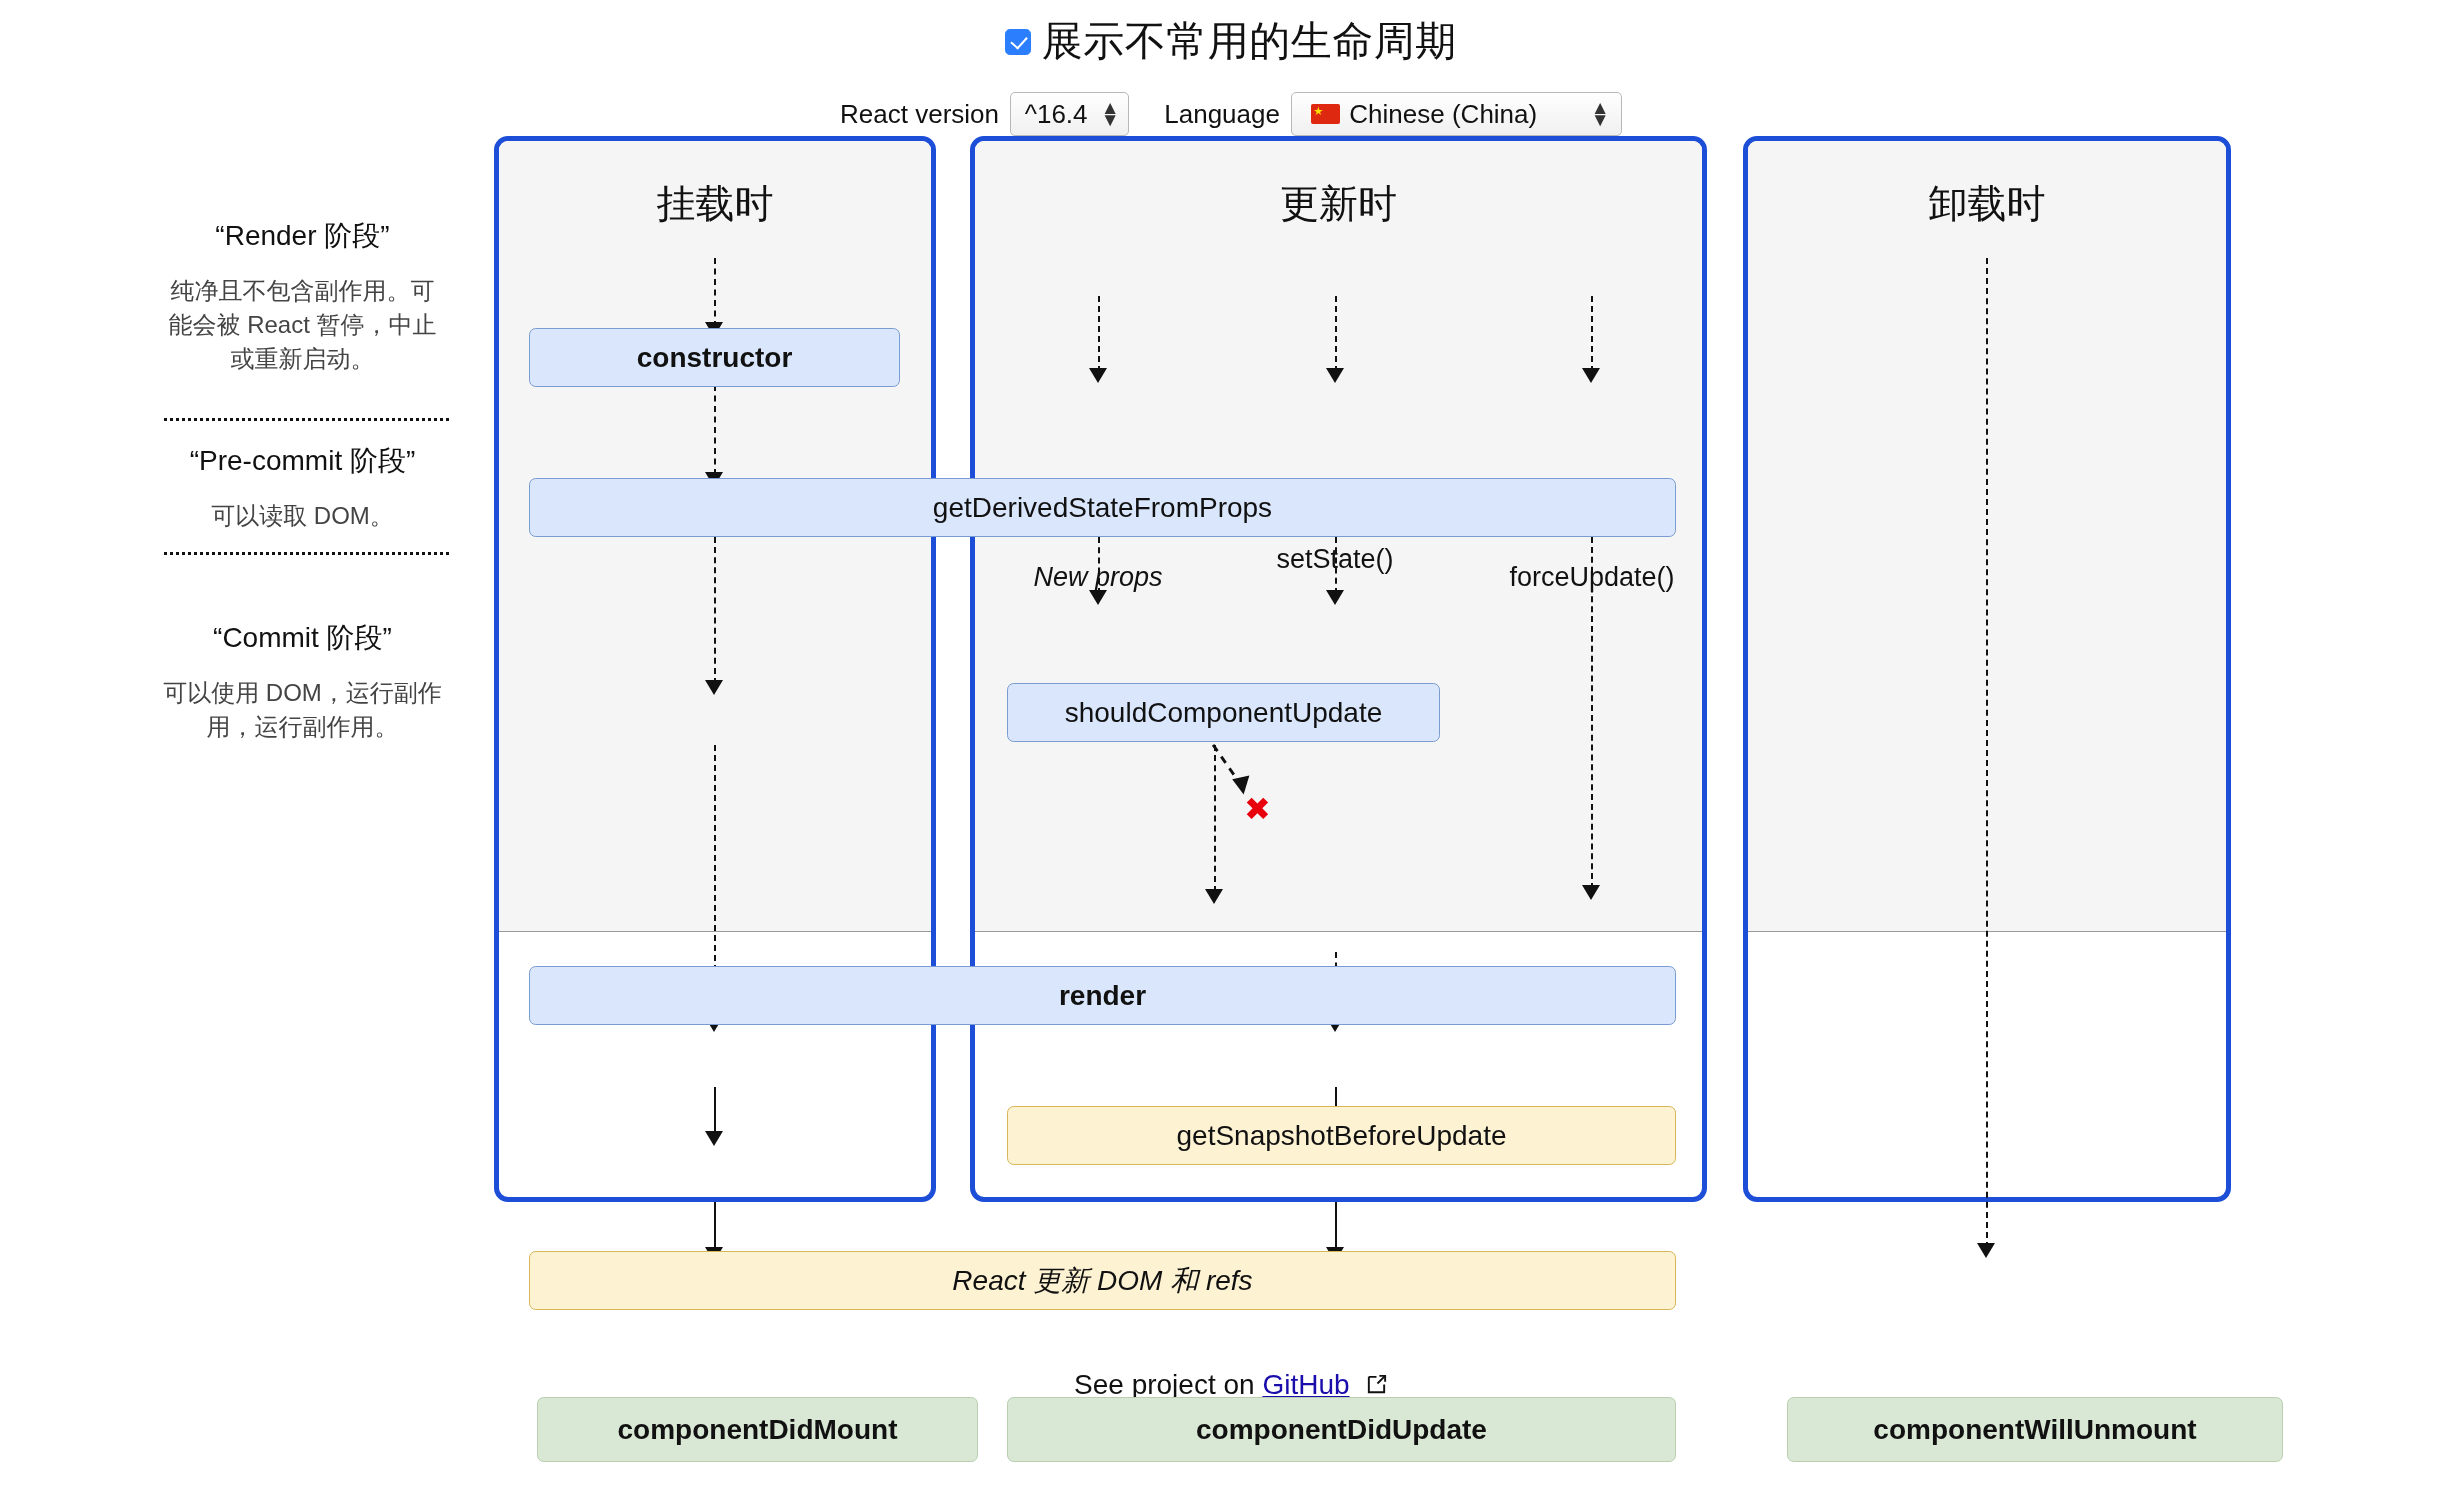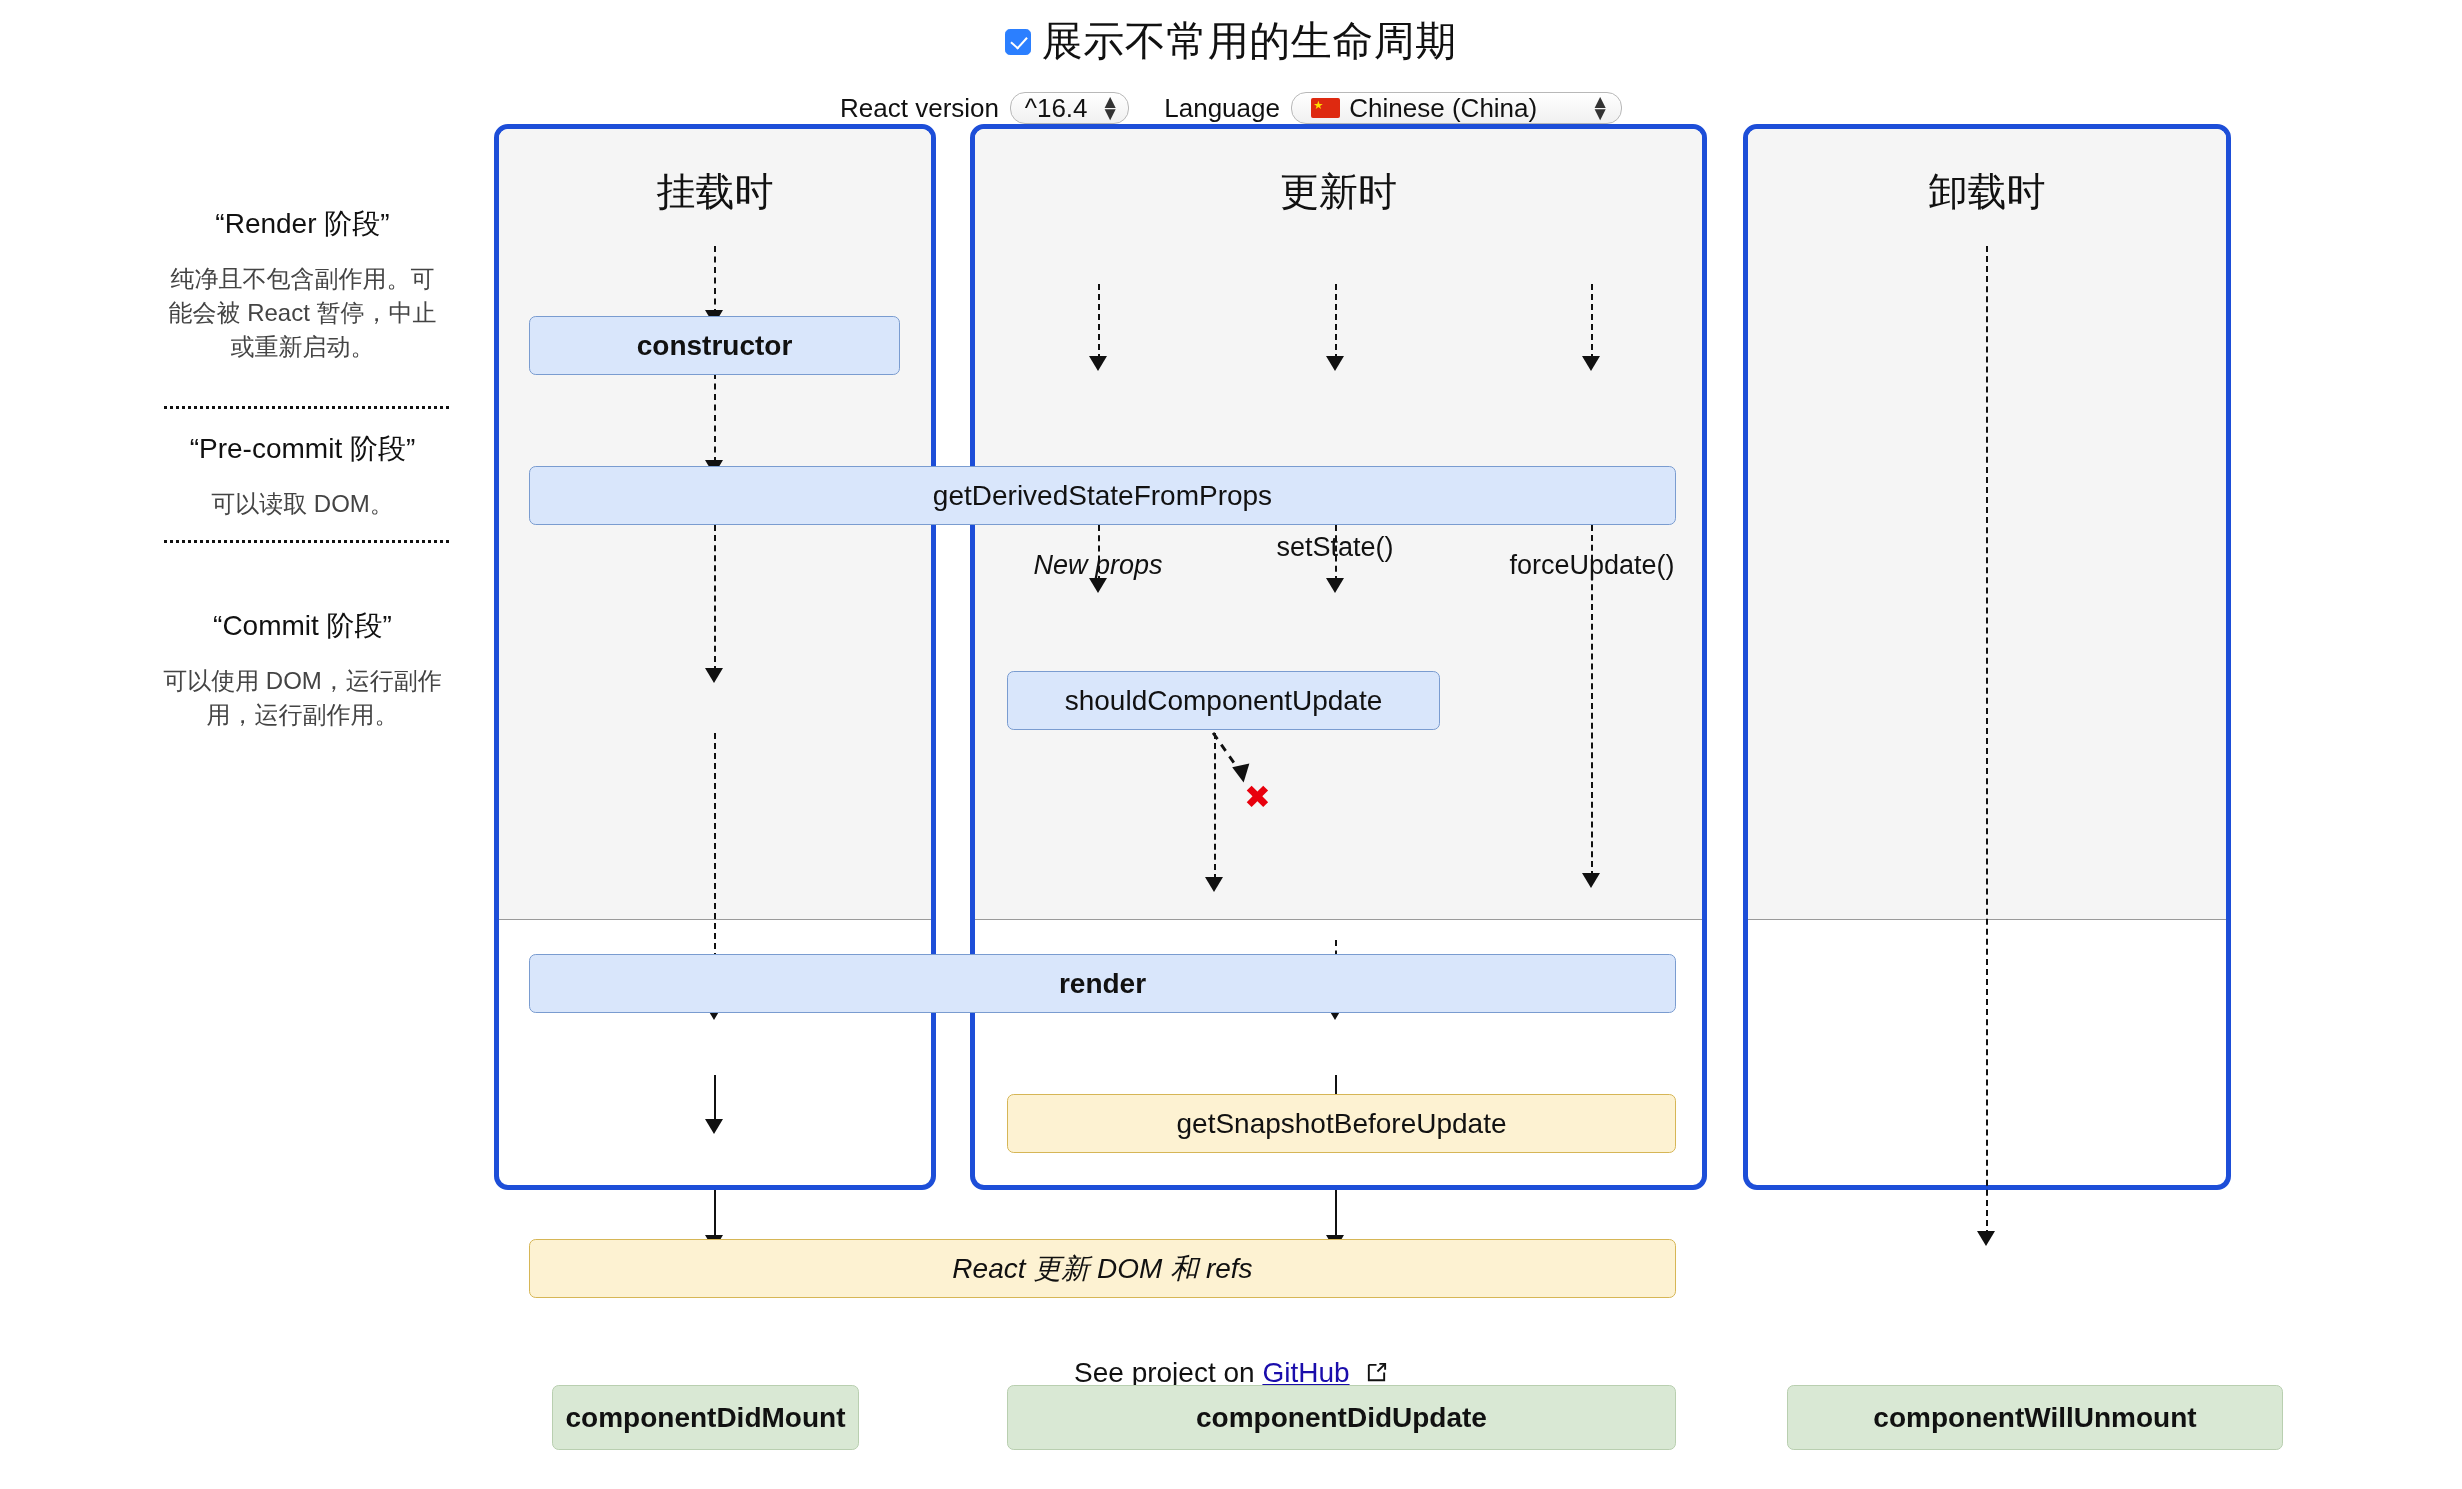--- a/index.html
+++ b/index.html
@@ -30,23 +30,23 @@
   #title-text { font-size: 41px; font-weight: 400; letter-spacing: 0.5px; line-height: 1; }
 
   #controls-row {
     display: flex; align-items: center; justify-content: center;
     gap: 35px; margin-top: 30px; font-size: 26px;
   }
   .ctrl-group { display: flex; align-items: center; gap: 11.4px; }
   .ctrl-label { font-size: 26px; color: #111; }
   .select-box {
     display: inline-flex; align-items: center; gap: 9.5px;
-    border: 1px solid #b8b8b8; border-radius: 15px;
+    border: 1px solid #b8b8b8; border-radius: 5px;
     background: linear-gradient(#ffffff, #f0f0f0);
-    padding: 4.8px 8.6px 4.8px 13.3px; height: 32px;
+    padding: 4.8px 8.6px 4.8px 13.3px; height: 44px;
     font-size: 26px; color: #111;
   }
   .select-box.wide { padding-left: 19px; padding-right: 11.4px; }
   .spinner { display: inline-flex; flex-direction: column; line-height: 0.62; font-size: 19px; color: #333; margin-left: 3.8px; }
   .spinner span { display: block; }
   .flag-fallback {
     display: inline-block; width: 28.5px; height: 20px; position: relative;
     background: #de2910; border-radius: 1.9px; vertical-align: middle;
   }
   .flag-fallback::before {
@@ -257,21 +257,21 @@
   <div class="node blue" style="left:529px; top:342px; width:1147px; height:59px;">getDerivedStateFromProps</div>
 
   <div class="node blue" style="left:1007px; top:547px; width:433px; height:59px;">shouldComponentUpdate</div>
 
   <div class="node blue bold" style="left:529px; top:830px; width:1147px; height:59px;">render</div>
 
   <div class="node yellow" style="left:1007px; top:970px; width:669px; height:59px;">getSnapshotBeforeUpdate</div>
 
   <div class="node yellow italic" style="left:529px; top:1115px; width:1147px; height:59px;">React 更新 DOM 和 refs</div>
 
-  <div class="node green bold" style="left:552px; top:1261px; width:307px; height:65px;">componentDidMount</div>
+  <div class="node green bold" style="left:537px; top:1261px; width:441px; height:65px;">componentDidMount</div>
 
   <div class="node green bold" style="left:1007px; top:1261px; width:669px; height:65px;">componentDidUpdate</div>
 
   <div class="node green bold" style="left:1787px; top:1261px; width:496px; height:65px;">componentWillUnmount</div>
 </div>
 
 <div id="footer">
   <span>See project on</span>
   <a href="#">GitHub</a>
   <span class="ext-icon">

